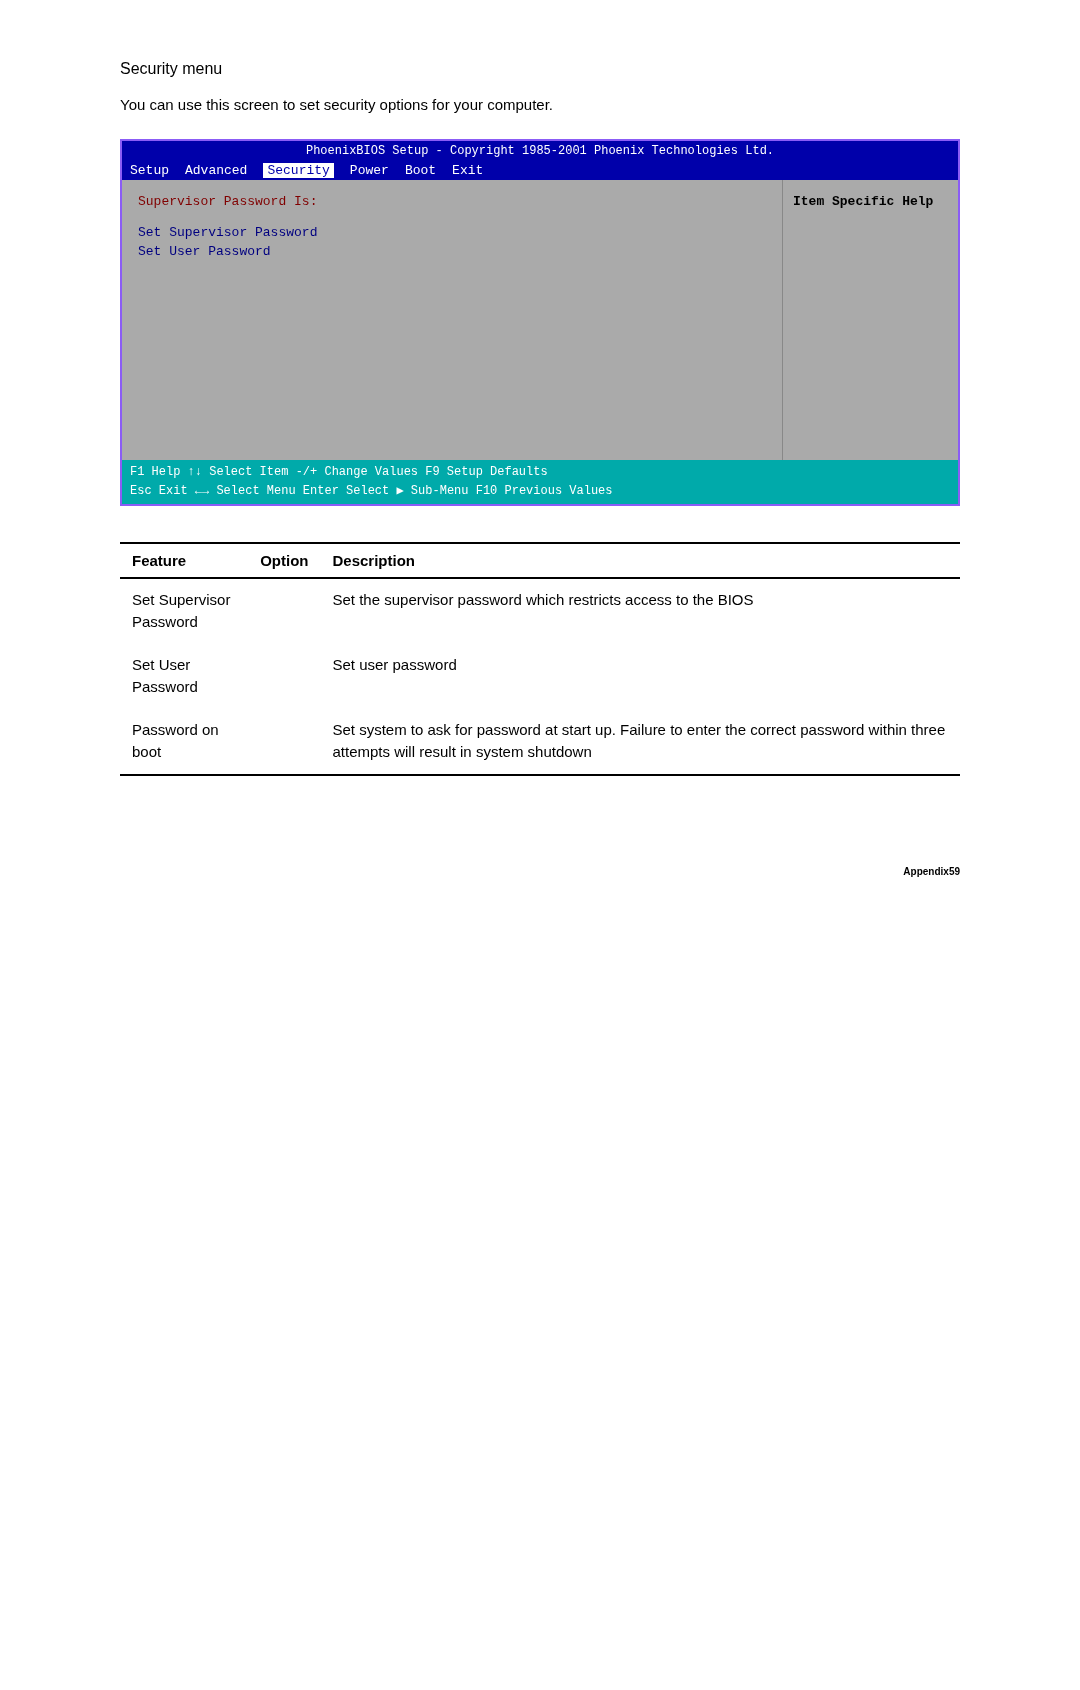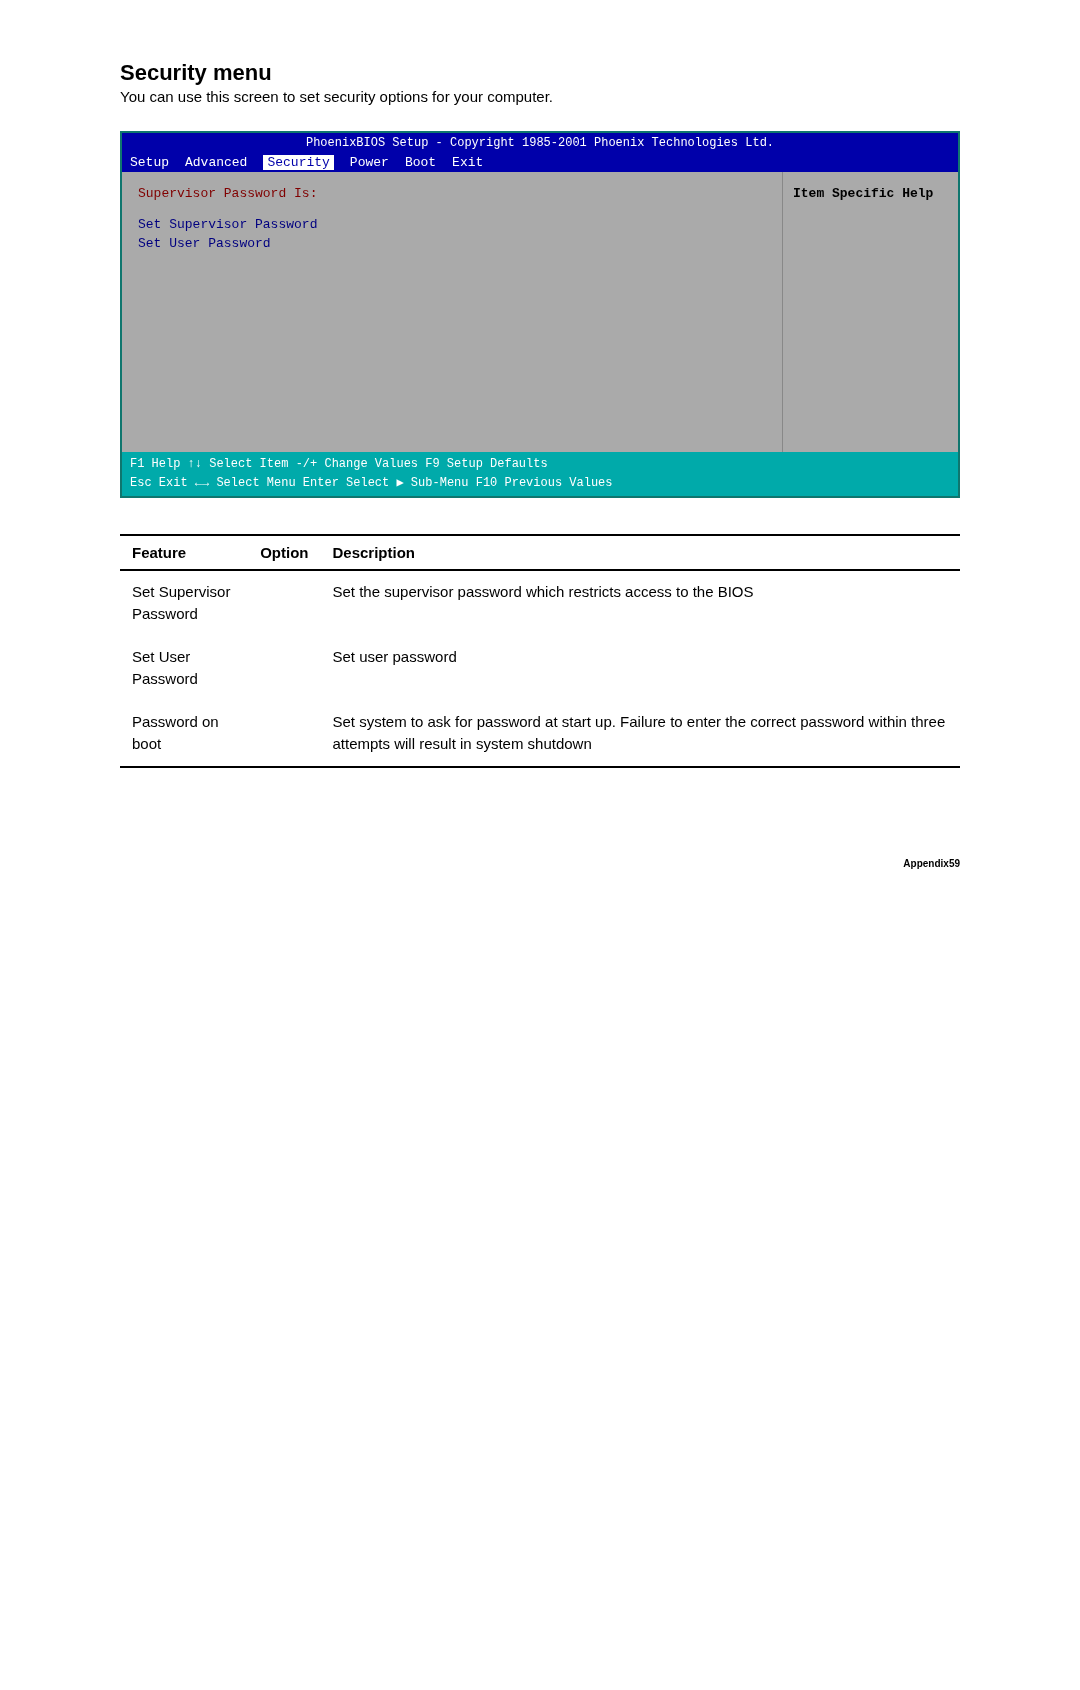--- a/index.html
+++ b/index.html
@@ -8,34 +8,34 @@
       font-size: 15px;
       background: #fff;
       color: #000;
       width: 1080px;
       min-height: 1690px;
       padding: 60px 120px 60px 120px;
     }
 
     
     .page-title {
-      font-size: 22px;
-      font-weight: bold;
-      margin-bottom: 0;
+      font-size: 16px;
+      font-weight: normal;
+      margin-bottom: 16px;
     }
 
     .intro-text {
       font-size: 15px;
       margin-bottom: 22px;
       line-height: 1.5;
     }
 
     
     .bios-screen {
-      border: 2px solid #0f766e;
+      border: 2px solid #8b5cf6;
       background: #4c1d95;
       font-family: 'Courier New', Courier, monospace;
       font-size: 13px;
       margin-bottom: 36px;
     }
 
     
     .bios-titlebar {
       background: #0000aa;
       color: #ffffff;

